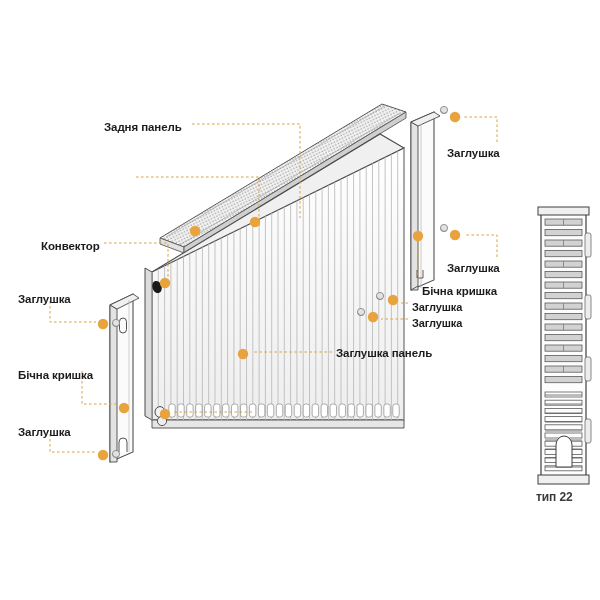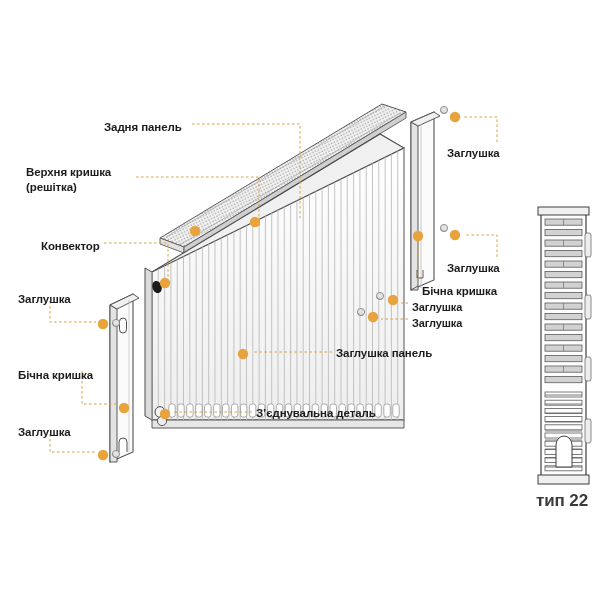--- a/index.html
+++ b/index.html
@@ -16,21 +16,21 @@
     position:absolute;
     font-family:"Liberation Sans",sans-serif;
     font-weight:bold;
     font-size:11.5px;
     color:#1c1c1c;
     line-height:1.28;
     white-space:pre;
     letter-spacing:-0.1px;
   }
   .lbl.small{font-size:11px;}
-  .lbl.type{font-size:17px;color:#3a3a3a;font-weight:bold;}
+  .lbl.type{font-size:12px;color:#3a3a3a;font-weight:bold;}
 </style>
 </head>
 <body>
 
 <div id="stage">
 
   <svg id="diagram" viewBox="0 0 600 600">
     <defs>
       <pattern id="grillePat" width="3" height="3" patternUnits="userSpaceOnUse" patternTransform="rotate(-26)">
         <rect width="3" height="3" fill="#f4f4f4"></rect>
@@ -322,28 +322,25 @@
           <path d="M376.8,296.6 a3.4,3.4 0 0 0 5.6,1.9" fill="none" stroke="#8f8f8f" stroke-width="0.9"></path>
         </g>
         <g>
           <circle cx="361" cy="312" r="3.6" fill="#e2e2e2" stroke="#7d7d7d" stroke-width="0.8"></circle>
           <path d="M357.8,312.6 a3.4,3.4 0 0 0 5.6,1.9" fill="none" stroke="#8f8f8f" stroke-width="0.9"></path>
         </g>
       </g>
   </svg>
 
   <div class="lbl" style="left:104px;top:120px;">Задня панель</div>
-  <div class="lbl" style="left:26px;top:165px;">Верхня кришка
-(решітка)</div>
   <div class="lbl" style="left:41px;top:239px;">Конвектор</div>
   <div class="lbl" style="left:18px;top:292px;">Заглушка</div>
   <div class="lbl" style="left:18px;top:368px;">Бічна кришка</div>
   <div class="lbl" style="left:18px;top:425px;">Заглушка</div>
   <div class="lbl" style="left:447px;top:146px;">Заглушка</div>
   <div class="lbl" style="left:447px;top:261px;">Заглушка</div>
   <div class="lbl" style="left:422px;top:284px;">Бічна кришка</div>
   <div class="lbl small" style="left:412px;top:300px;">Заглушка</div>
   <div class="lbl small" style="left:412px;top:316px;">Заглушка</div>
   <div class="lbl" style="left:336px;top:346px;">Заглушка панель</div>
-  <div class="lbl" style="left:256px;top:406px;">З’єднувальна деталь</div>
   <div class="lbl type" style="left:536px;top:490px;">тип 22</div>
 
 </div>
 
 </body></html>

